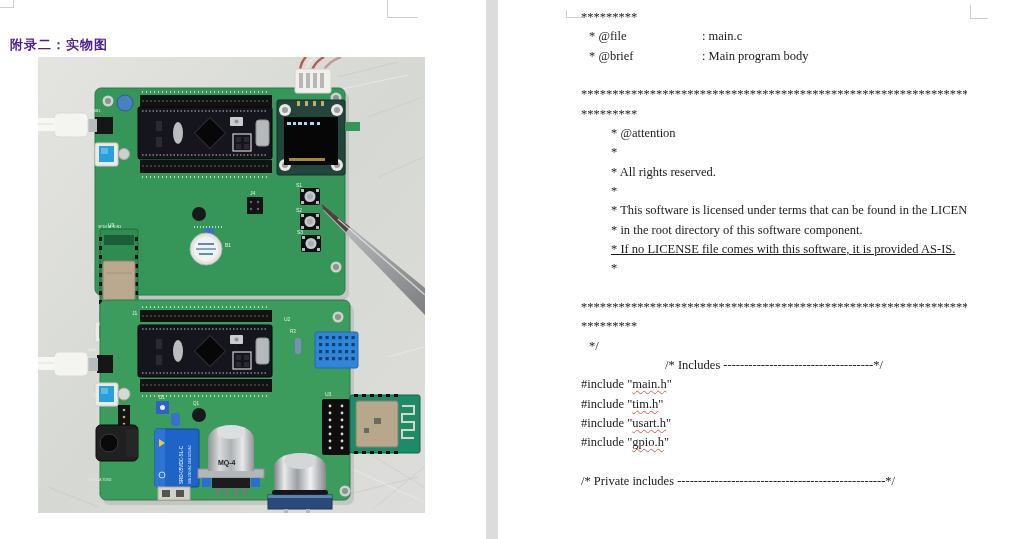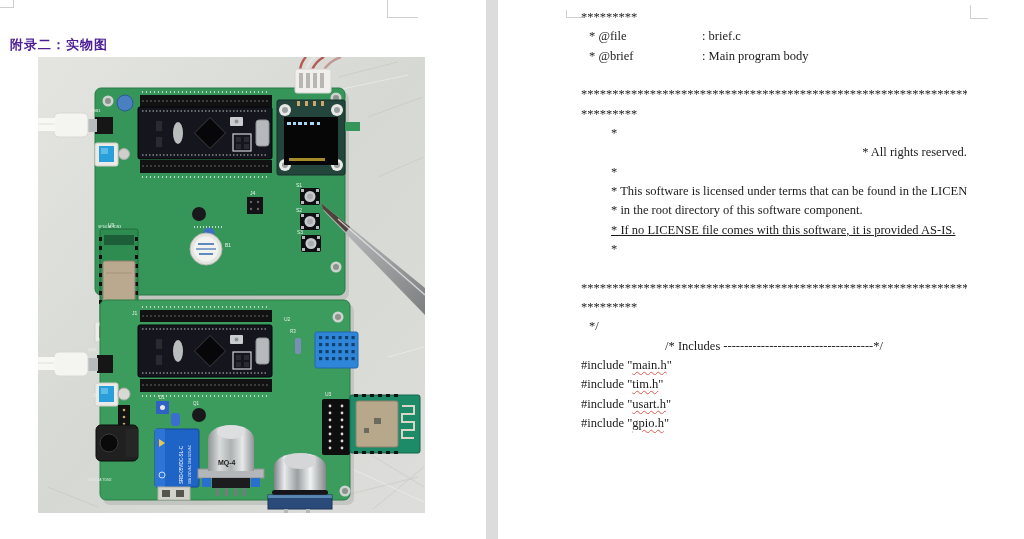--- a/index.html
+++ b/index.html
@@ -481,36 +481,38 @@
   </svg>
 </div>
 
 <div class="page-gap"></div>
 
 <div class="page page-right">
   <div class="crop crop-tl-right"></div>
   <div class="crop crop-tr-right"></div>
   <div class="code">
       <div class="code-line" style="padding-left: 0px;"><span>*********</span></div>
-      <div class="code-line" style="padding-left: 8px;"><span style="display: inline-block; width: 113px;">* @file</span><span>: brief.c</span></div>
+      <div class="code-line" style="padding-left: 8px;"><span style="display: inline-block; width: 113px;">* @file</span><span>: main.c</span></div>
       <div class="code-line" style="padding-left: 8px;"><span style="display: inline-block; width: 113px;">* @brief</span><span>: Main program body</span></div>
       <div class="code-line" style="padding-left: 0px;">&nbsp;</div>
       <div class="code-line" style="padding-left: 0px;"><span>****************************************************************</span></div>
       <div class="code-line" style="padding-left: 0px;"><span>*********</span></div>
+      <div class="code-line" style="padding-left: 30px;"><span>* @attention</span></div>
       <div class="code-line" style="padding-left: 30px;"><span>*</span></div>
-      <div class="code-line" style="padding-left: 30px; text-align: right;"><span>* All rights reserved.</span></div>
+      <div class="code-line" style="padding-left: 30px;"><span>* All rights reserved.</span></div>
       <div class="code-line" style="padding-left: 30px;"><span>*</span></div>
       <div class="code-line" style="padding-left: 30px;"><span>* This software is licensed under terms that can be found in the LICENSE file</span></div>
       <div class="code-line" style="padding-left: 30px;"><span>* in the root directory of this software component.</span></div>
       <div class="code-line" style="padding-left: 30px; text-decoration: underline;"><span>* If no LICENSE file comes with this software, it is provided AS-IS.</span></div>
       <div class="code-line" style="padding-left: 30px;"><span>*</span></div>
       <div class="code-line" style="padding-left: 0px;">&nbsp;</div>
       <div class="code-line" style="padding-left: 0px;"><span>****************************************************************</span></div>
       <div class="code-line" style="padding-left: 0px;"><span>*********</span></div>
       <div class="code-line" style="padding-left: 8px;"><span>*/</span></div>
       <div class="code-line" style="padding-left: 0px; text-align: center;"><span>/* Includes ------------------------------------*/</span></div>
       <div class="code-line" style="padding-left: 0px;"><span>#include "</span><span class="sp">main.h</span><span>"</span></div>
       <div class="code-line" style="padding-left: 0px;"><span>#include "</span><span class="sp">tim.h</span><span>"</span></div>
       <div class="code-line" style="padding-left: 0px;"><span>#include "</span><span class="sp">usart.h</span><span>"</span></div>
       <div class="code-line" style="padding-left: 0px;"><span>#include "</span><span class="sp">gpio.h</span><span>"</span></div>
       <div class="code-line" style="padding-left: 0px;">&nbsp;</div>
+      <div class="code-line" style="padding-left: 0px;"><span>/* Private includes --------------------------------------------------*/</span></div>
     </div>
 </div>
 
 </body></html>

